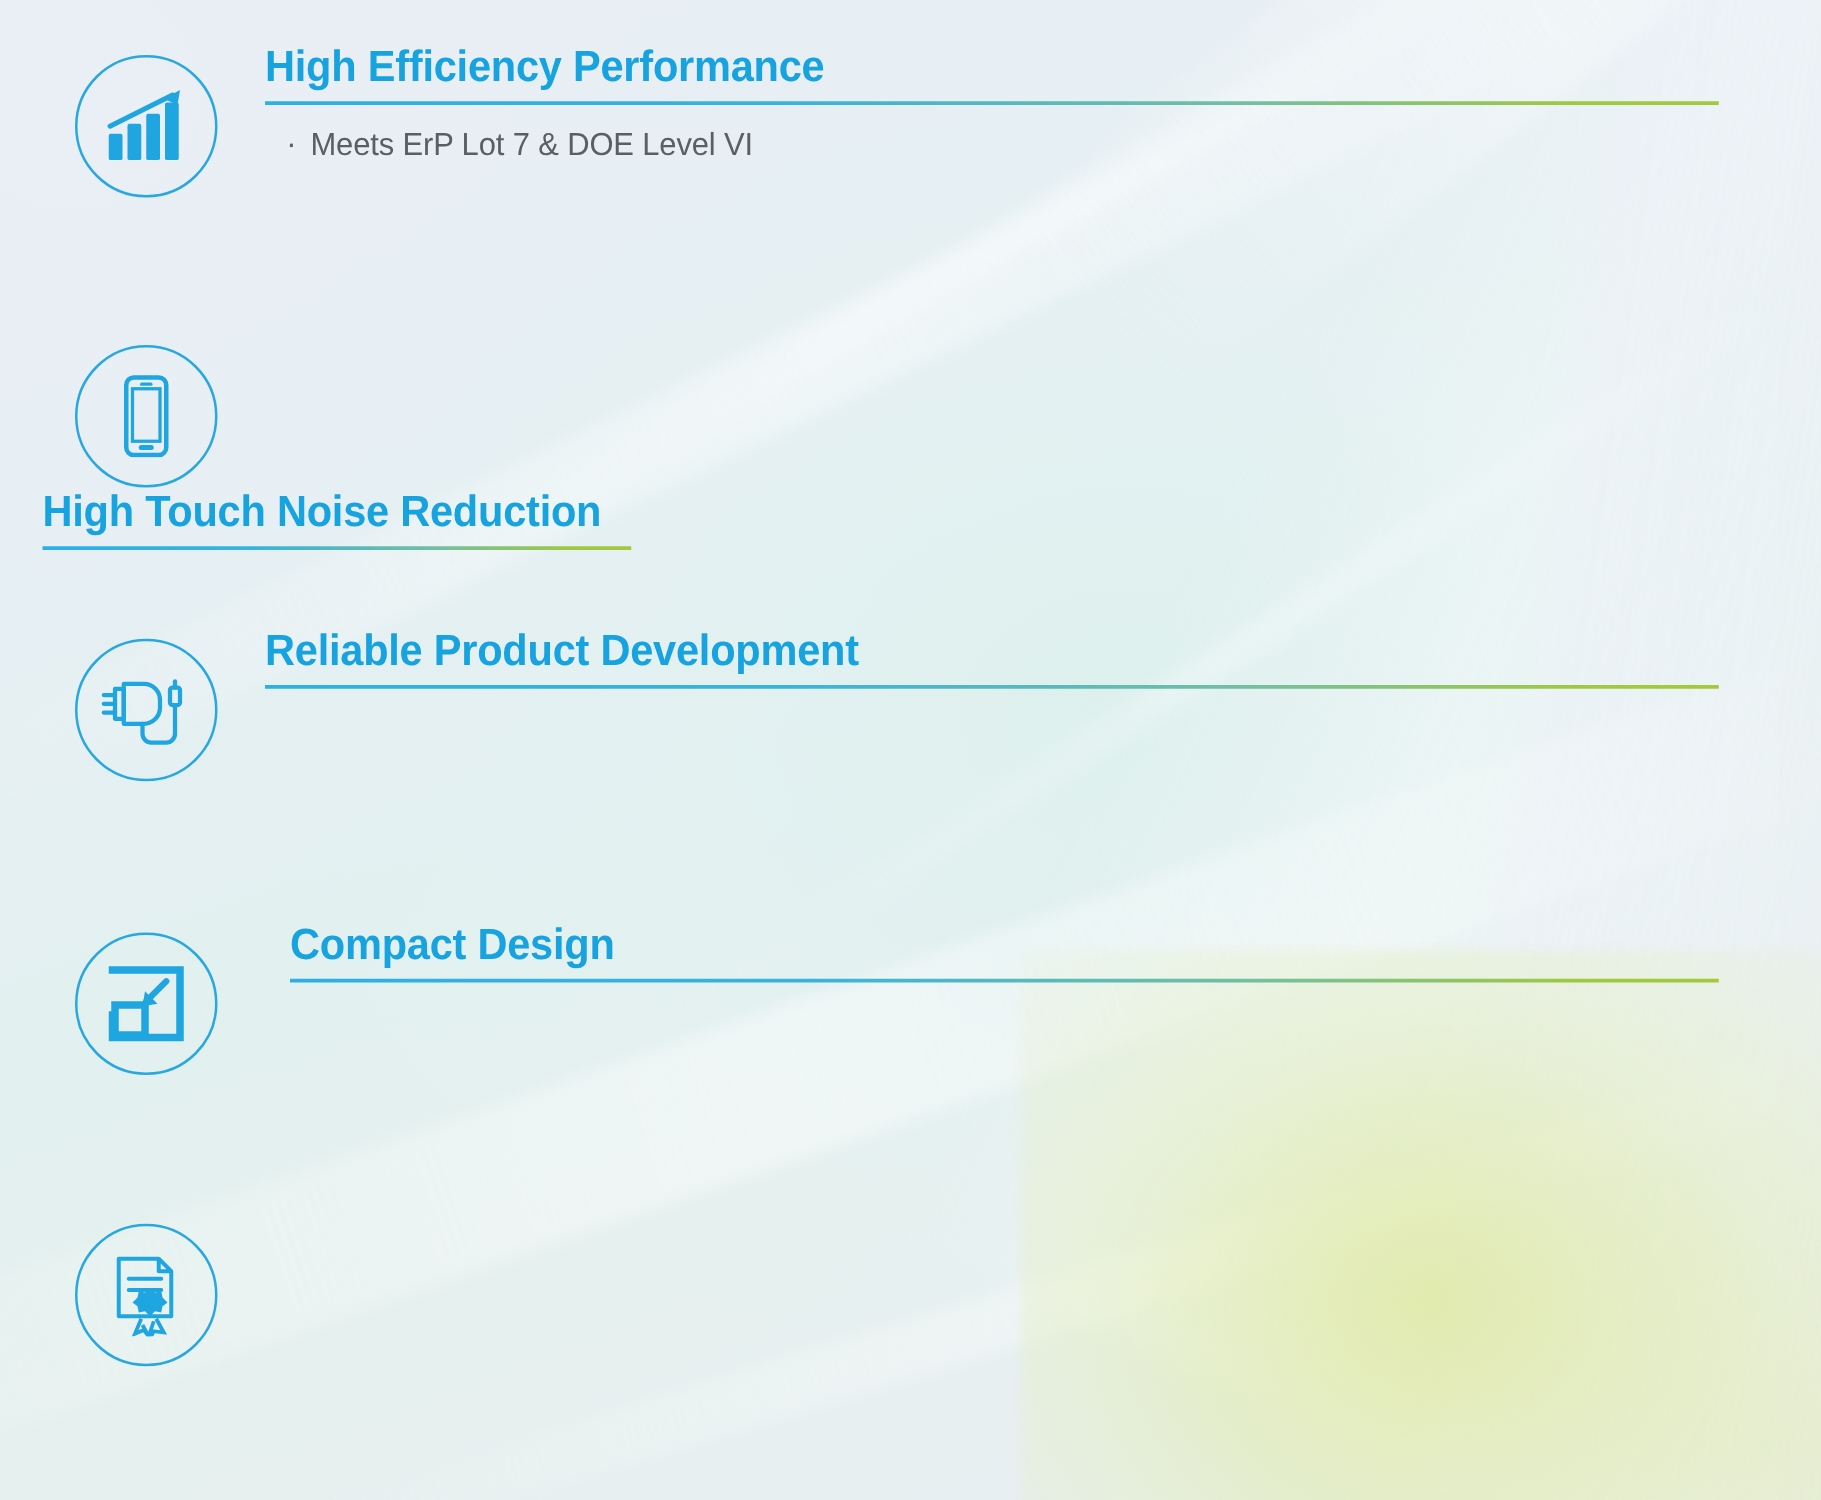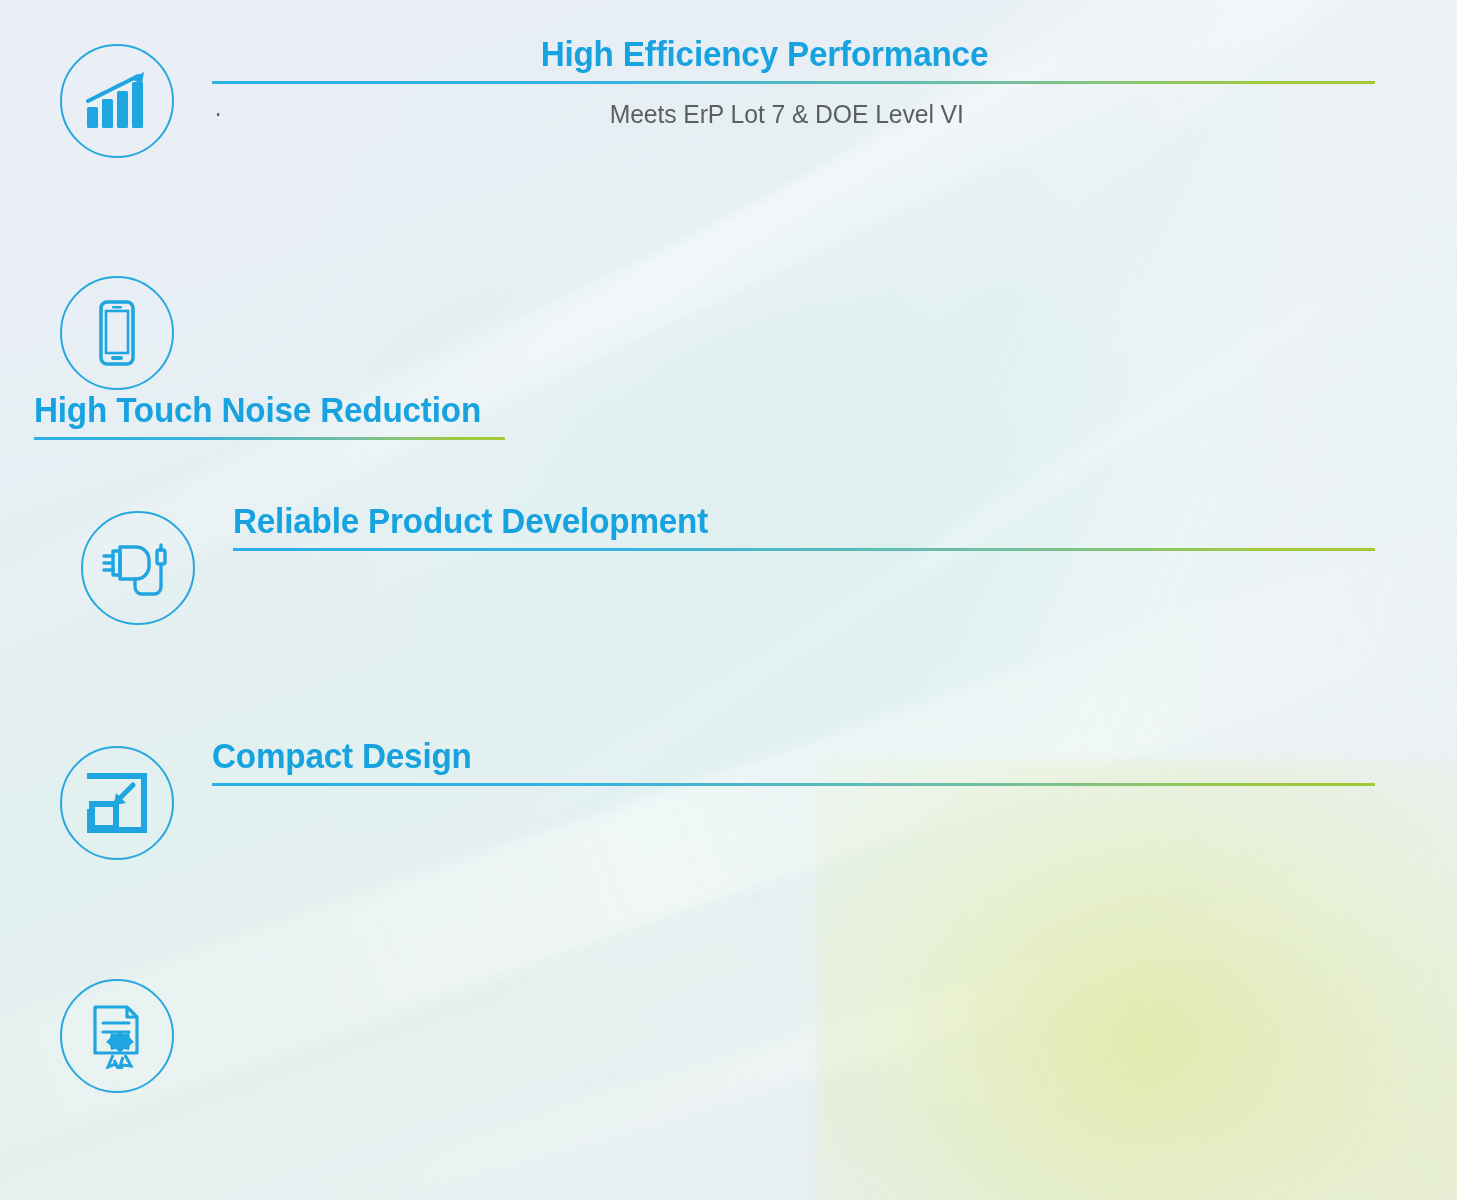--- a/index.html
+++ b/index.html
@@ -124,21 +124,21 @@
     transform: scaleX(0.95);
     transform-origin: left center;
   }
   .divider {
     height: 3px;
     width: 100%;
     background: linear-gradient(90deg, #2cb0e5 0%, #37b3dd 35%, #74bf9f 68%, #9ec93f 90%, #a3c93c 100%);
     margin-bottom: 13px;
   }
   .feature-lines {
-    margin: 0;
+    margin: 15px;
     padding: 0;
     list-style: none;
   }
   .feature-lines li {
     color: #5b5f63;
     font-size: 25.5px;
     line-height: 1.37;
     letter-spacing: -0.1px;
     padding-left: 22px;
     position: relative;
@@ -148,24 +148,24 @@
   .feature-lines li::before {
     content: "\00B7";
     position: absolute;
     left: 2px;
     top: -1px;
     color: #5b5f63;
     font-size: 25.5px;
   }
 
   
-  .feature.row-1 { height: 232px; text-align: center; }
+  .feature.row-1 { height: 232px; }
   .feature.row-2 { height: 235px; flex-direction: column; }
-  .feature.row-3 { height: 235px; padding-left: 21px; }
-  .feature.row-4 { height: 233px; }
+  .feature.row-3 { height: 235px; }
+  .feature.row-4 { height: 233px; gap: 20px; }
   .feature.row-5 { height: 210px; }
 </style>
 </head>
 <body>
 
 <div id="page">
 
   <div class="bg-layer bg-base"></div>
   <div class="bg-layer">
     <div class="wedge w1"></div>

